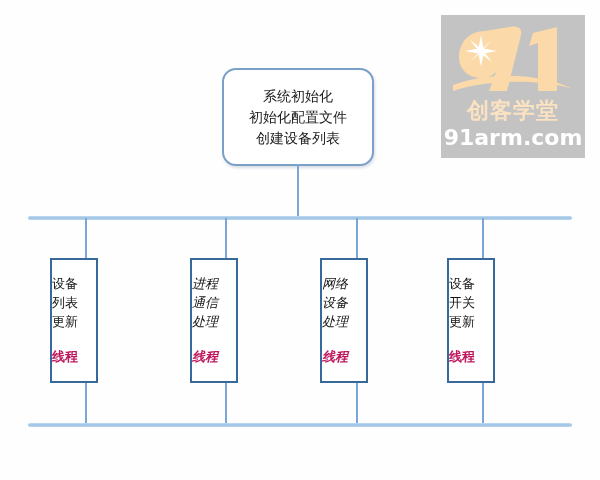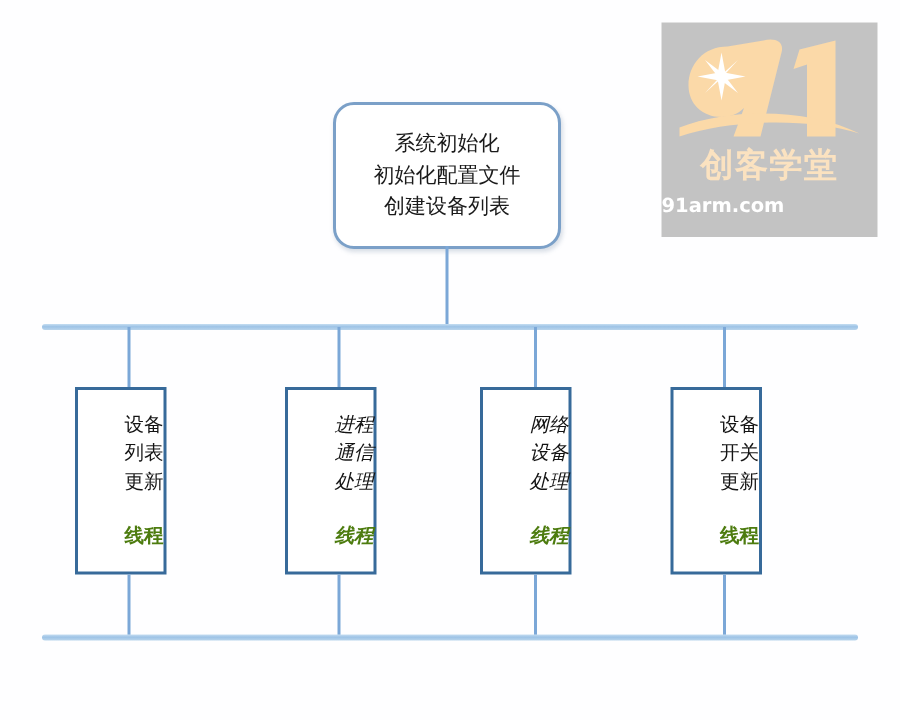--- a/index.html
+++ b/index.html
@@ -70,46 +70,46 @@
     font-size: 14px;
     color: #1a1a1a;
     line-height: 21px;
     white-space: nowrap;
   }
 
   
   .thread-box {
     position: absolute;
     top: 258px;
-    width: 61px;
+    width: 48px;
     height: 125px;
     border: 2px solid #376a9a;
     background: #ffffff;
     box-sizing: border-box;
     display: flex;
     flex-direction: column;
-    align-items: flex-end;
+    align-items: flex-start;
   }
   .thread-box .tlines {
     margin-top: 14px;
     display: flex;
     flex-direction: column;
     align-items: center;
   }
   .thread-box .tline {
     font-size: 13px;
     color: #141414;
     line-height: 19px;
     white-space: nowrap;
   }
   .thread-box .tag {
     margin-top: 17px;
     font-size: 13px;
     font-weight: bold;
-    color: #4d7c0f;
+    color: #be185d;
     white-space: nowrap;
   }
 
   
   #watermark {
     position: absolute;
     left: 441px;
     top: 15px;
     width: 144px;
     height: 143px;
@@ -133,22 +133,22 @@
     font-weight: bold;
     color: #fbe2c0;
     letter-spacing: 1px;
     line-height: 26px;
   }
   #wm-url {
     position: absolute;
     left: 0;
     top: 111px;
     width: 144px;
-    text-align: left;
-    font-size: 13px;
+    text-align: center;
+    font-size: 22px;
     font-weight: bold;
     color: #ffffff;
     letter-spacing: 0px;
     line-height: 24px;
   }
 </style>
 </head>
 <body>
 
 <div id="canvas">

